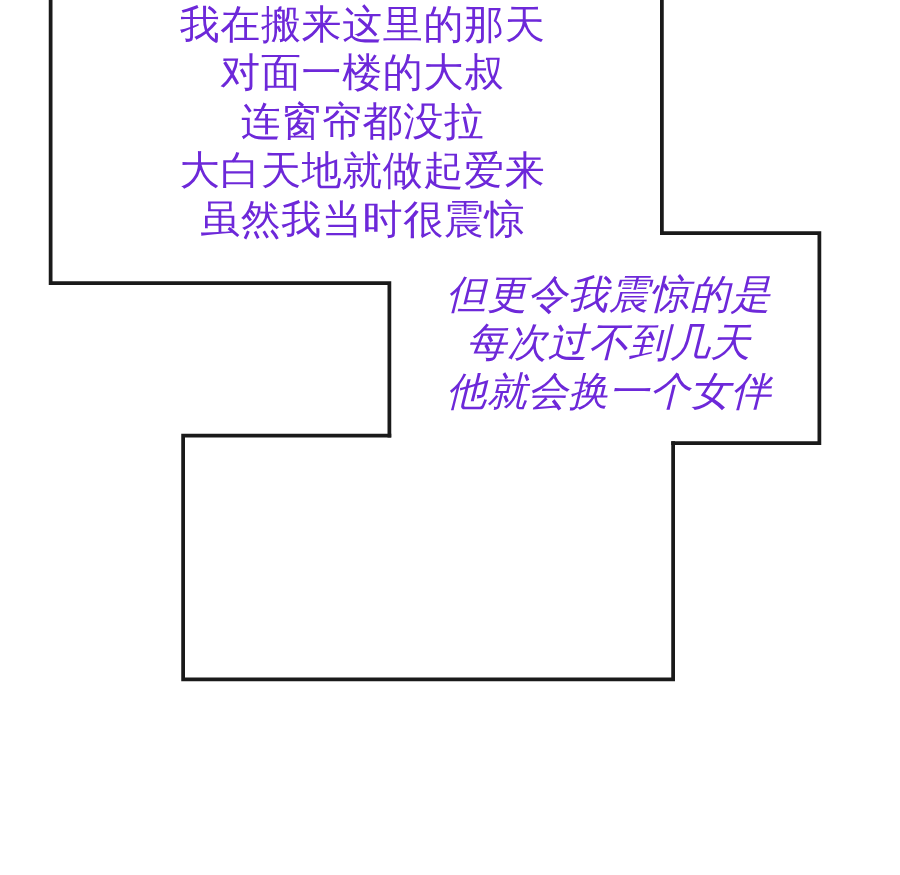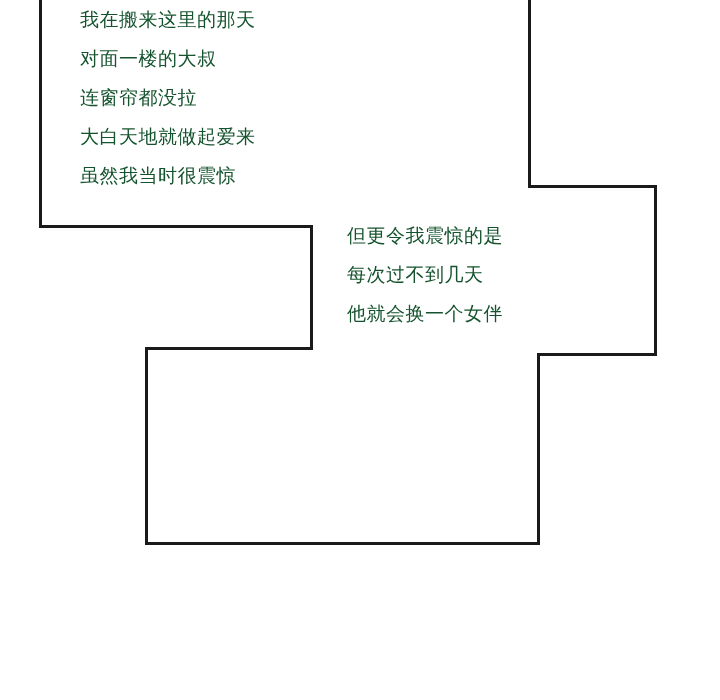--- a/index.html
+++ b/index.html
@@ -18,38 +18,39 @@
   .panel-svg {
     position: absolute;
     left: 0;
     top: 0;
     width: 720px;
     height: 700px;
     pointer-events: none;
   }
   .balloon-text {
     position: absolute;
-    text-align: left;
-    color: #14532d;
-    font-size: 19px;
+    text-align: center;
+    color: #6d28d9;
+    font-size: 32px;
     line-height: 39px;
     font-weight: 500;
     letter-spacing: 0.5px;
     white-space: pre;
     font-family: "Liberation Sans", "DejaVu Sans", sans-serif;
   }
   #balloon1-text {
     left: 80px;
     top: 0px;
     width: 420px;
   }
   #balloon2-text {
     left: 347px;
     top: 216px;
     width: 280px;
+    font-style: italic;
   }
   #balloon3-text {
     left: 215px;
     top: 386px;
     width: 280px;
   }
 </style>
 </head>
 <body>
 

